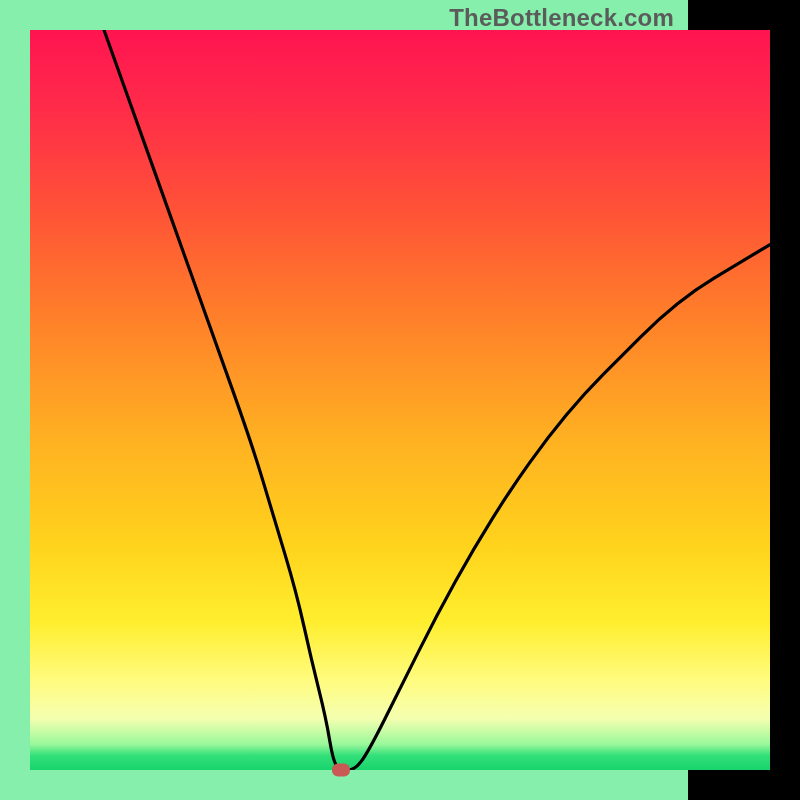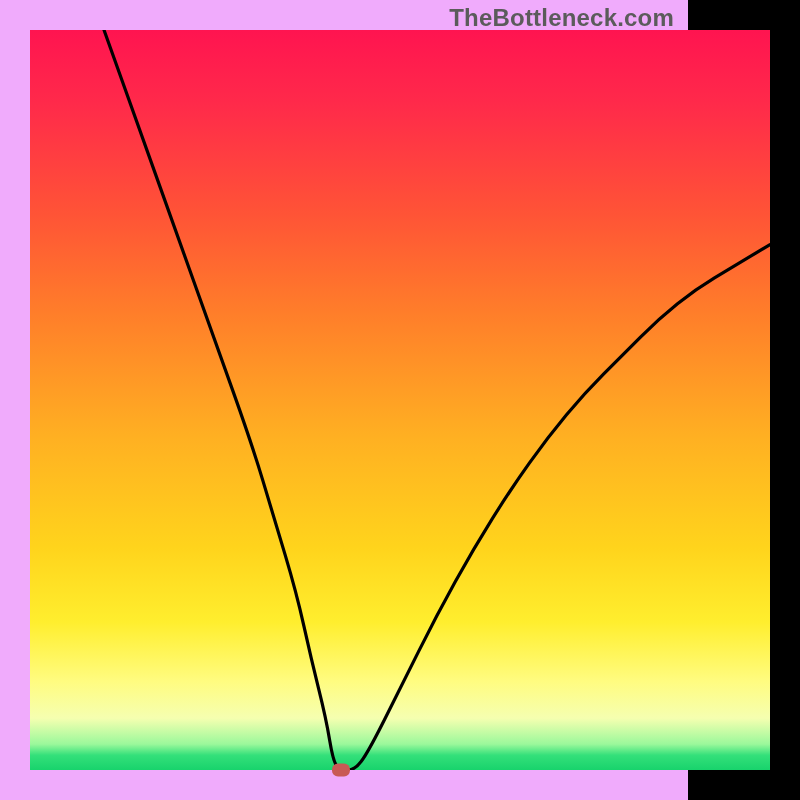--- a/index.html
+++ b/index.html
@@ -7,21 +7,21 @@
     padding: 0;
     width: 800px;
     height: 800px;
     background: #000;
     overflow: hidden;
   }
   .frame {
     position: relative;
     width: 688px;
     height: 800px;
-    background: #f0abfc;
+    background: #86efac;
   }
   .watermark {
     position: absolute;
     top: 4px;
     right: 14px;
     font-family: Arial, Helvetica, sans-serif;
     font-size: 24px;
     font-weight: 600;
     color: #5b5b5b;
     letter-spacing: 0.2px;

